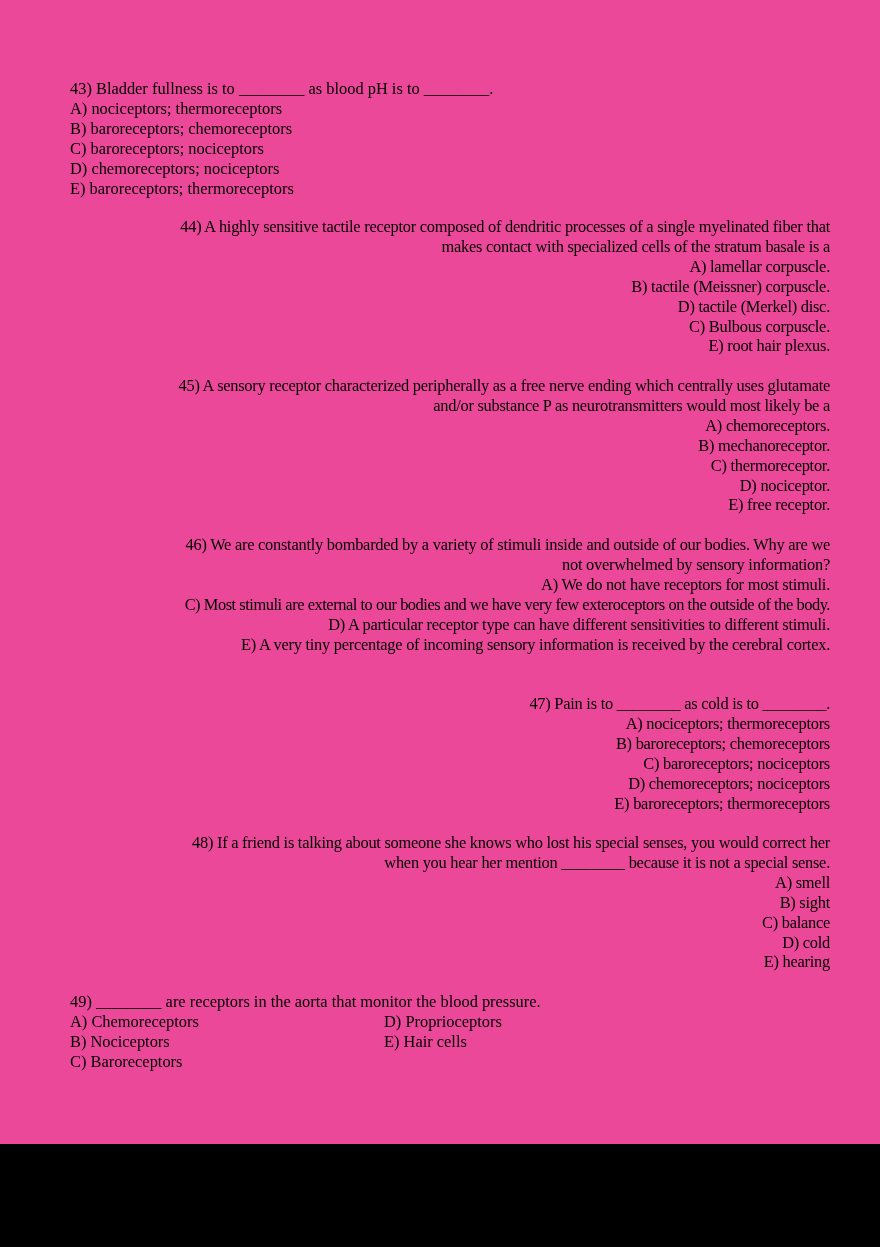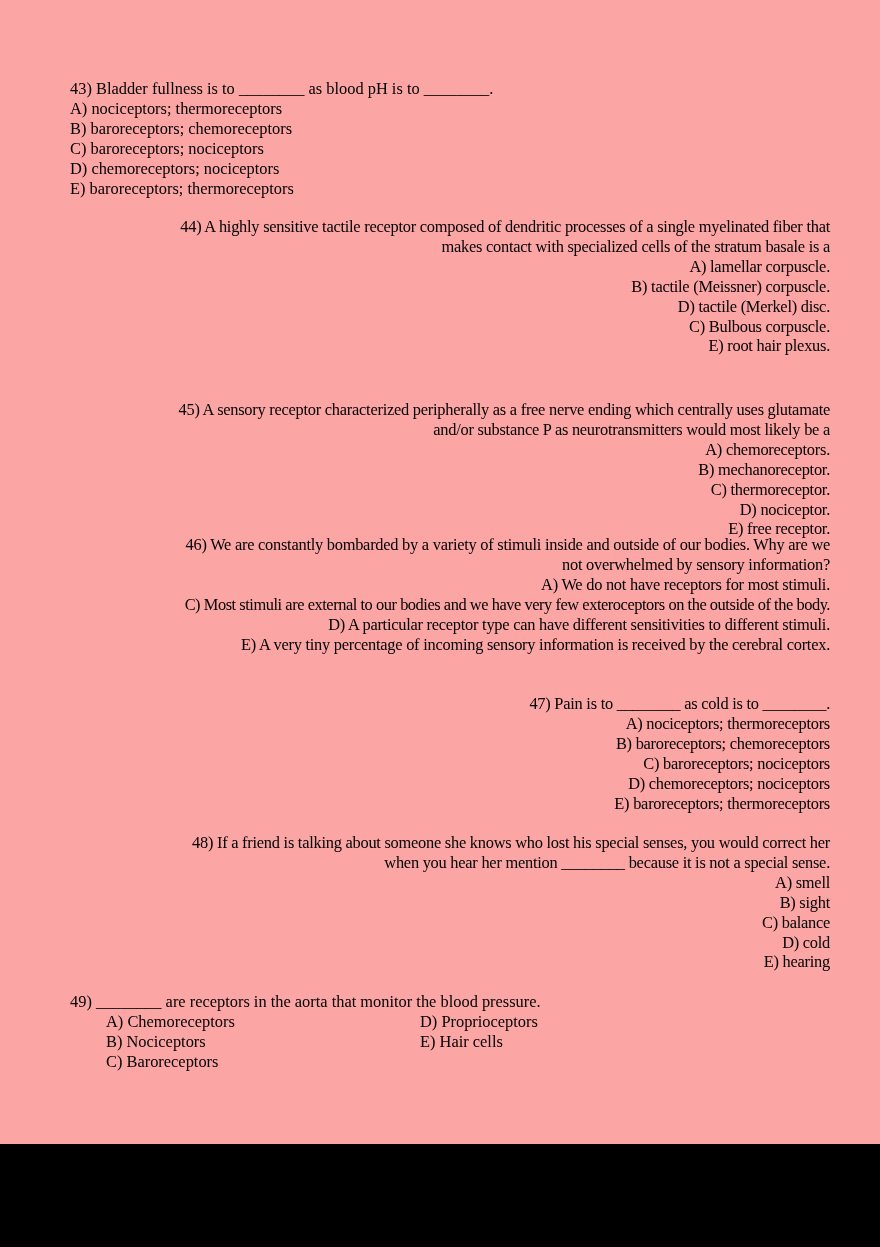--- a/index.html
+++ b/index.html
@@ -2,26 +2,26 @@
 <html><head>
 <meta charset="utf-8">
 <style>
   html, body { margin: 0; padding: 0; }
   body {
     width: 880px; height: 1247px; position: relative; overflow: hidden;
     background: #ffffff;
     font-family: "Liberation Serif", "DejaVu Serif", serif;
     color: #000000;
   }
-  .page { position: absolute; left: 0; top: 0; width: 880px; height: 1144px; background: #fca5a5; }
+  .page { position: absolute; left: 0; top: 0; width: 880px; height: 1144px; background: #ec4899; }
   .bottom-band { position: absolute; left: 0; top: 1144px; width: 880px; height: 103px; background: #000000; }
   .question { position: absolute; left: 70px; width: 760px; font-size: 16.4px; line-height: 19.9px; }
   .q-line { white-space: nowrap; display: block; }
   .opt { display: block; white-space: nowrap; }
-  .two-col { position: relative; height: 59.7px; margin-left: 36px; }
+  .two-col { position: relative; height: 59.7px; }
   .two-col .col { position: absolute; top: 0; }
   .two-col .col-left { left: 0; }
   .two-col .col-right { left: 314px; }
   .condensed { letter-spacing: -0.25px; text-align: right; }
 </style>
 </head>
 <body>
 
 <div class="page">
 
@@ -37,21 +37,21 @@
   <div class="question condensed" style="top:217px;">
     <span class="q-line">44) A highly sensitive tactile receptor composed of dendritic processes of a single myelinated fiber that</span>
     <span class="q-line">makes contact with specialized cells of the stratum basale is a</span>
     <span class="opt">A) lamellar corpuscle.</span>
     <span class="opt">B) tactile (Meissner) corpuscle.</span>
     <span class="opt">D) tactile (Merkel) disc.</span>
     <span class="opt">C) Bulbous corpuscle.</span>
     <span class="opt">E) root hair plexus.</span>
   </div>
 
-  <div class="question condensed" style="top:376px;margin-top:24px;">
+  <div class="question condensed" style="top:376px;">
     <span class="q-line">45) A sensory receptor characterized peripherally as a free nerve ending which centrally uses glutamate</span>
     <span class="q-line">and/or substance P as neurotransmitters would most likely be a</span>
     <span class="opt">A) chemoreceptors.</span>
     <span class="opt">B) mechanoreceptor.</span>
     <span class="opt">C) thermoreceptor.</span>
     <span class="opt">D) nociceptor.</span>
     <span class="opt">E) free receptor.</span>
   </div>
 
   <div class="question condensed" style="top:535px;">

